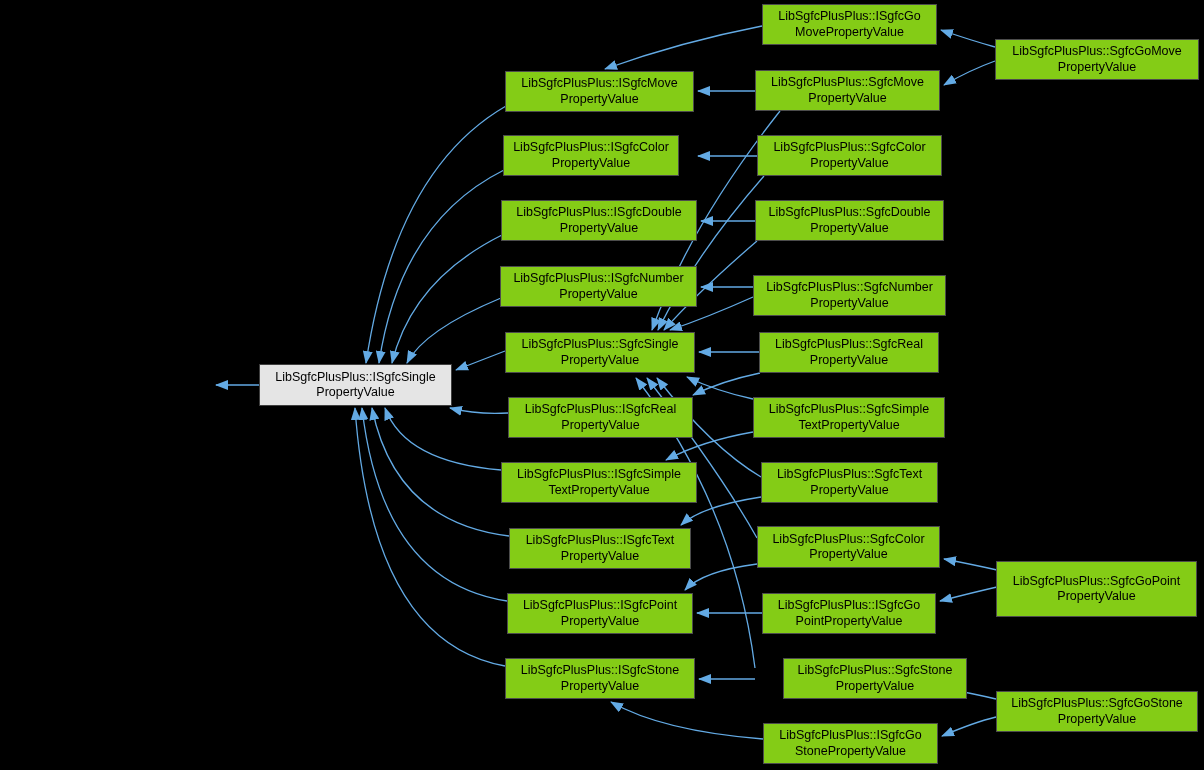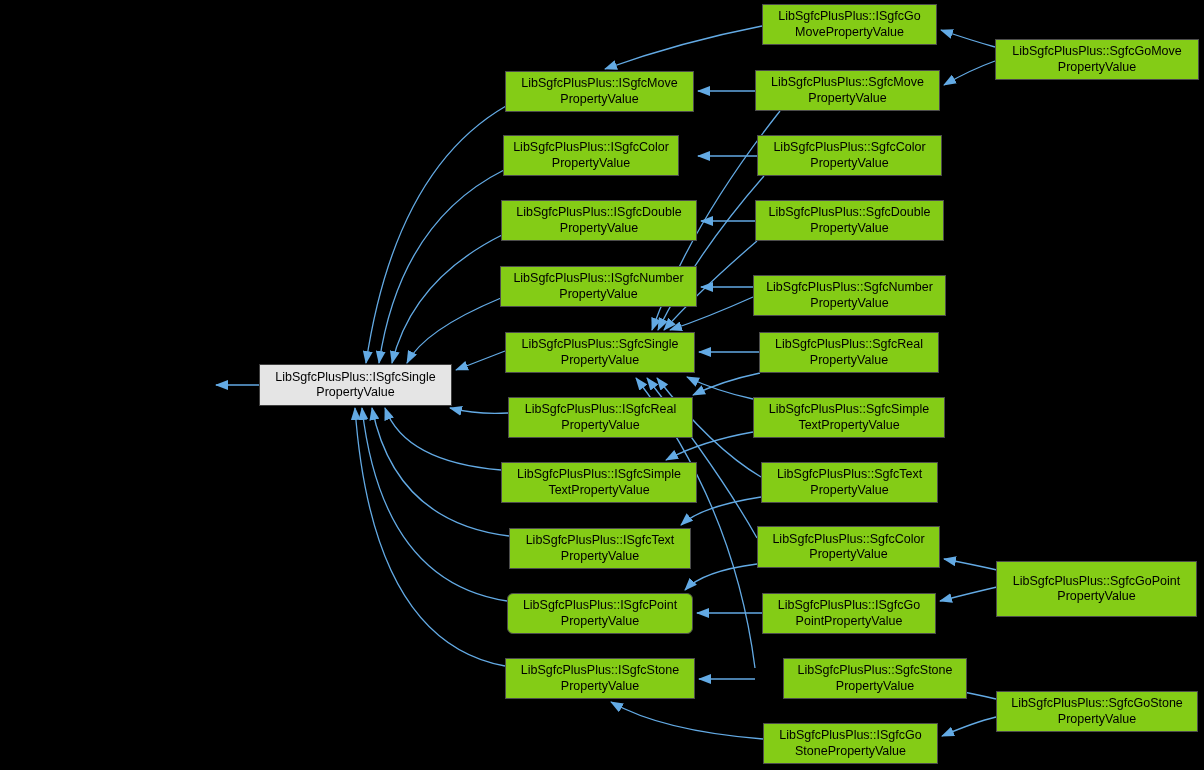--- a/index.html
+++ b/index.html
@@ -103,21 +103,21 @@
         <div class="ln">PropertyValue</div>
       </div>
       <div class="node" style="left: 501px; top: 462px; width: 196px; height: 41px;">
         <div class="ln">LibSgfcPlusPlus::ISgfcSimple</div>
         <div class="ln">TextPropertyValue</div>
       </div>
       <div class="node" style="left: 509px; top: 528px; width: 182px; height: 41px;">
         <div class="ln">LibSgfcPlusPlus::ISgfcText</div>
         <div class="ln">PropertyValue</div>
       </div>
-      <div class="node" style="left: 507px; top: 593px; width: 186px; height: 41px; border-radius: 6px;">
+      <div class="node" style="left: 507px; top: 593px; width: 186px; height: 41px;">
         <div class="ln">LibSgfcPlusPlus::ISgfcPoint</div>
         <div class="ln">PropertyValue</div>
       </div>
       <div class="node" style="left: 505px; top: 658px; width: 190px; height: 41px;">
         <div class="ln">LibSgfcPlusPlus::ISgfcStone</div>
         <div class="ln">PropertyValue</div>
       </div>
       <div class="node" style="left: 762px; top: 4px; width: 175px; height: 41px;">
         <div class="ln">LibSgfcPlusPlus::ISgfcGo</div>
         <div class="ln">MovePropertyValue</div>

